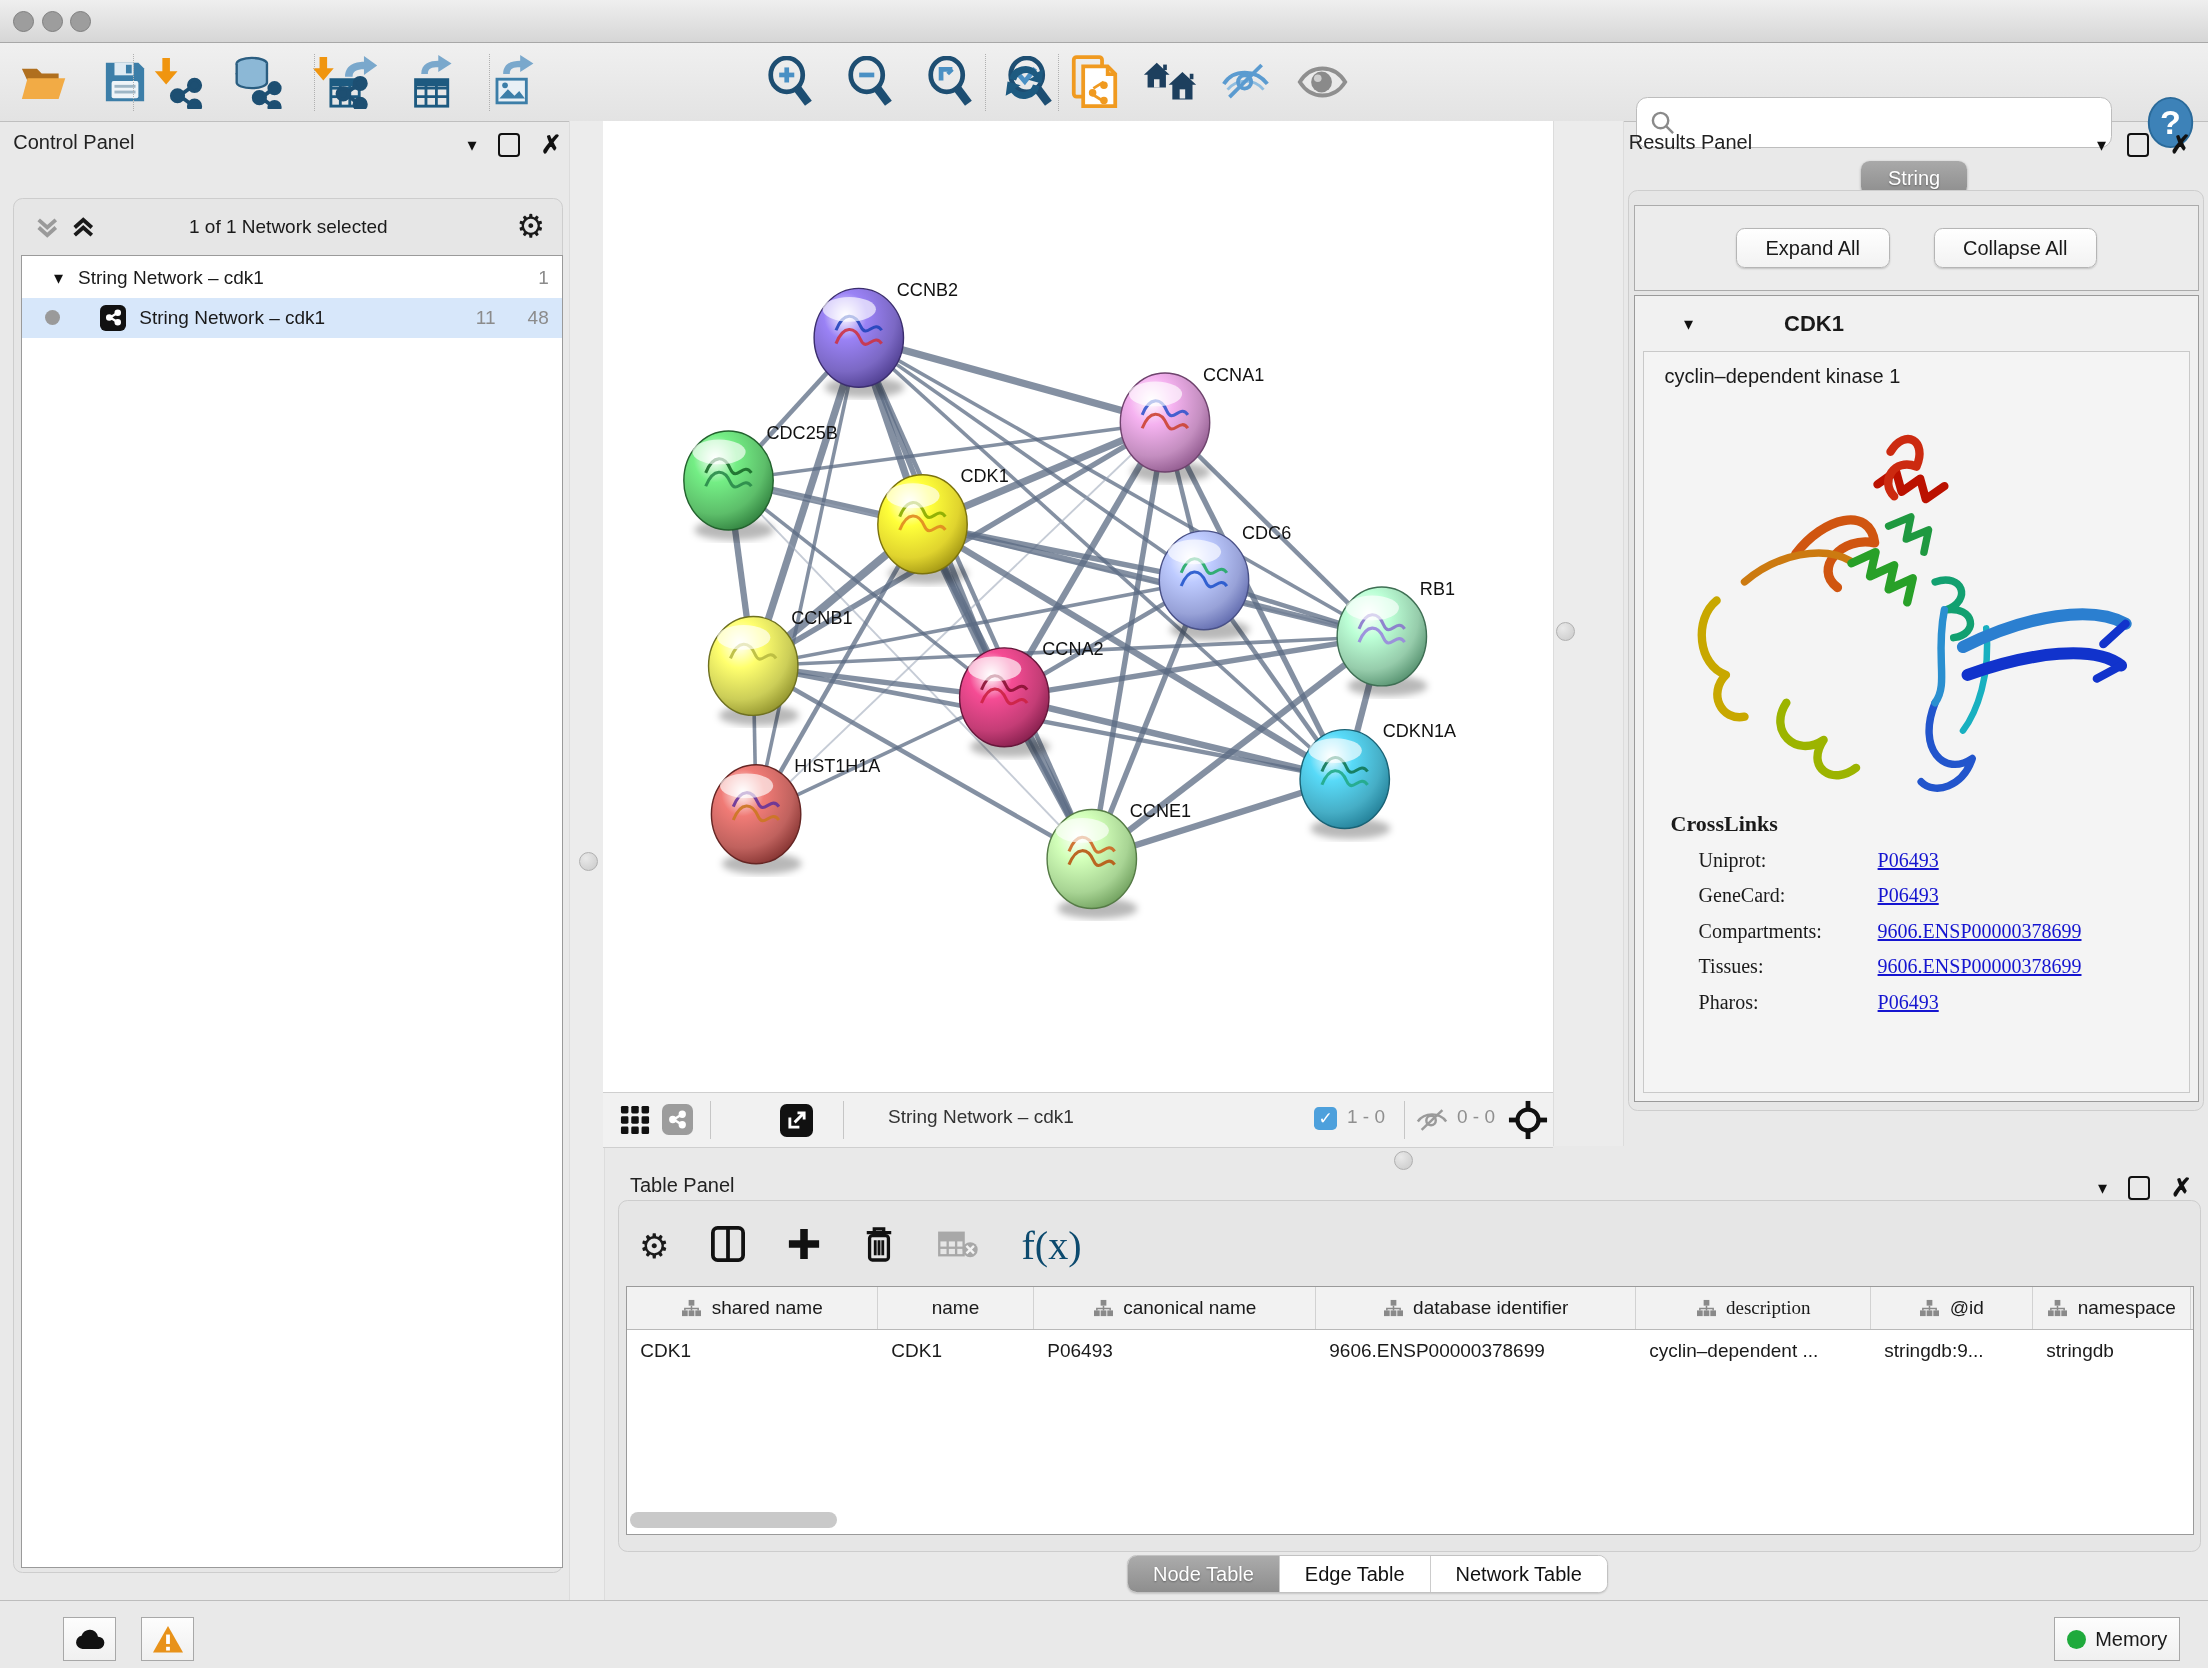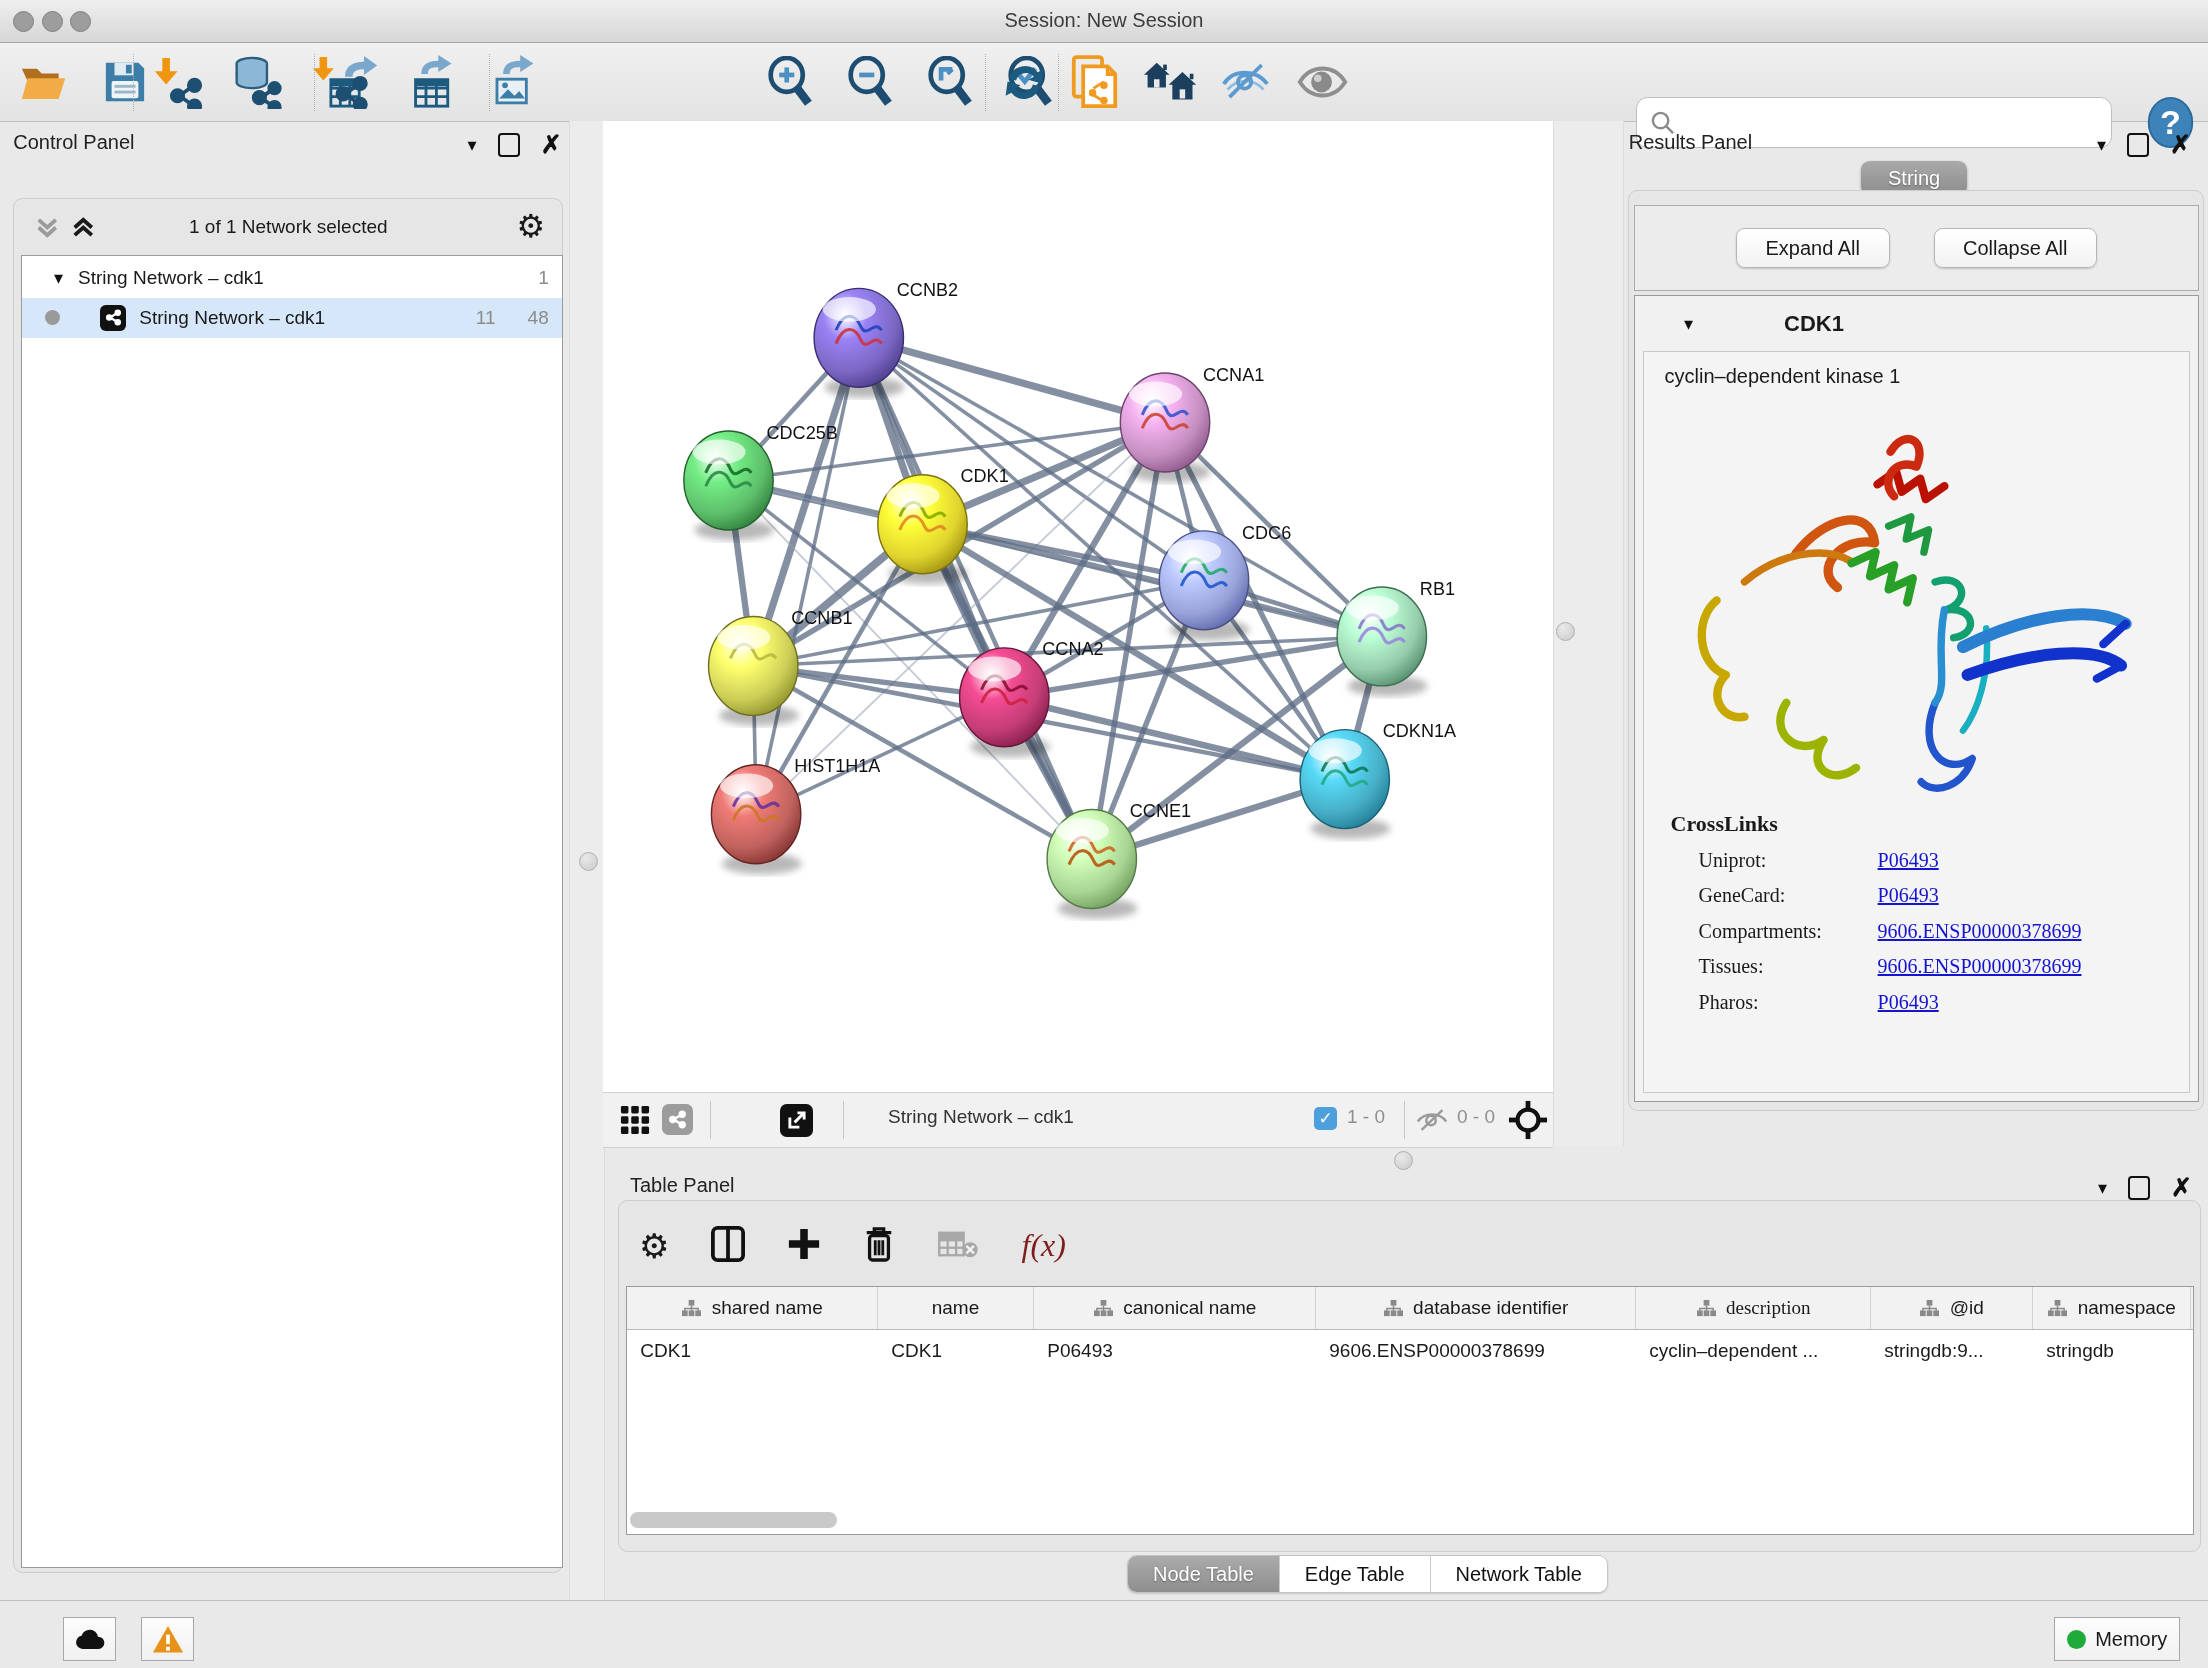--- a/index.html
+++ b/index.html
@@ -83,21 +83,20 @@
   .glyph{font-family:"DejaVu Sans",sans-serif;}
   .nodelabel{font-size:19px;fill:#111;font-family:"Liberation Sans",sans-serif;}
 </style>
 </head>
 <body>
 
 <div class="abs titlebar">
   <div class="abs tl-dot" style="left:13.3px"></div>
   <div class="abs tl-dot" style="left:42px"></div>
   <div class="abs tl-dot" style="left:70px"></div>
-  <div class="abs win-title">Session: New Session</div>
 </div>
 
 <div class="abs toolbar">
   <div class="abs tb-group" style="left:17px">
     <div class="tbi">
       <svg width="49" height="42" viewBox="0 0 52 44">
           <path d="M2 8 h16 l5 5 h18 v8 H8 Z" fill="#b06f1e"></path>
           <path d="M8 18 h40 l-7 22 H2 Z" fill="#f2ab45"></path>
         </svg>
     </div>
@@ -730,21 +729,21 @@
           <line x1="2" y1="12" x2="28" y2="12"></line>
           <line x1="2" y1="20" x2="28" y2="20"></line>
           <line x1="11" y1="4" x2="11" y2="28"></line>
           <line x1="20" y1="4" x2="20" y2="28"></line>
         </g>
         <rect x="2" y="4" width="26" height="8" fill="#777"></rect>
         <circle cx="35" cy="22" r="8" fill="#777"></circle>
         <path d="M31 18 l8 8 M39 18 l-8 8" stroke="#fff" stroke-width="2.5"></path>
       </svg>
   </span>
-  <span class="serif" style="font-size:32px;font-style:italic;color:#7f1d1d">f(x)</span>
+  <span class="serif" style="font-size:40px;color:#0c4a6e">f(x)</span>
 </div>
 <div class="abs tablebox">
   <div class="thead" id="thead">
       <div class="th" style="width: 251px;">
         <svg width="21" height="19" viewBox="0 0 22 20">
           <g fill="#8a8a8a">
             <rect x="8" y="1" width="6" height="6"></rect>
             <rect x="1" y="12" width="6" height="6"></rect>
             <rect x="8" y="12" width="6" height="6"></rect>
             <rect x="15" y="12" width="6" height="6"></rect>

